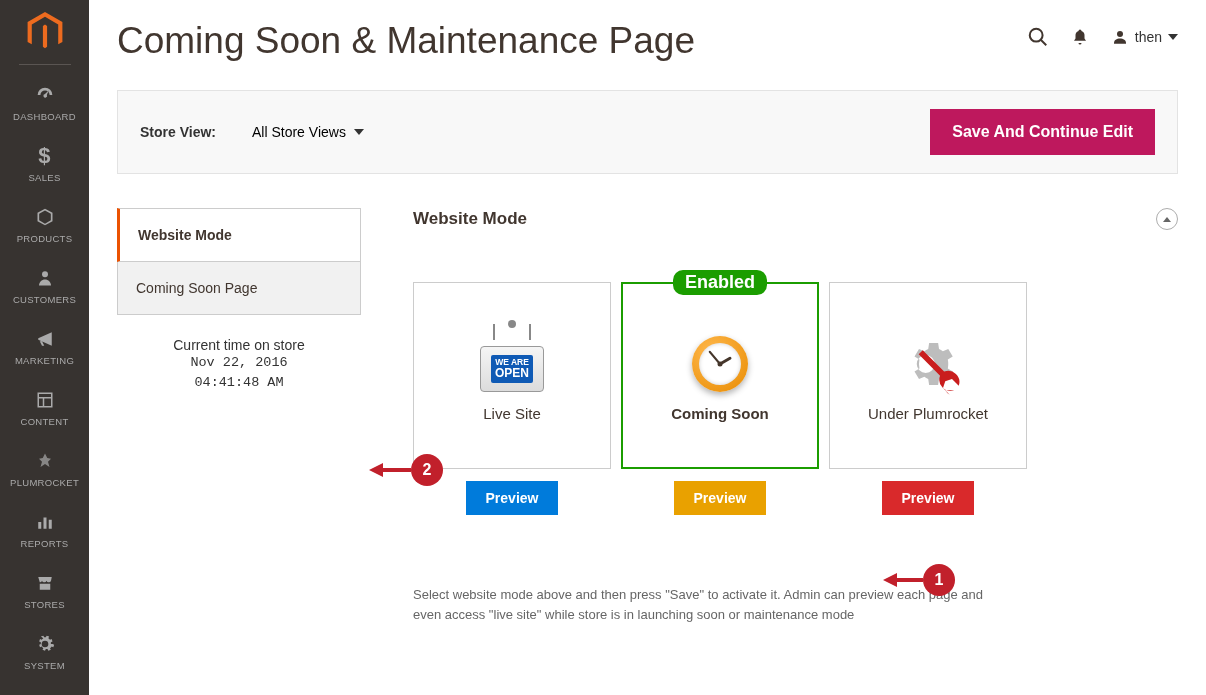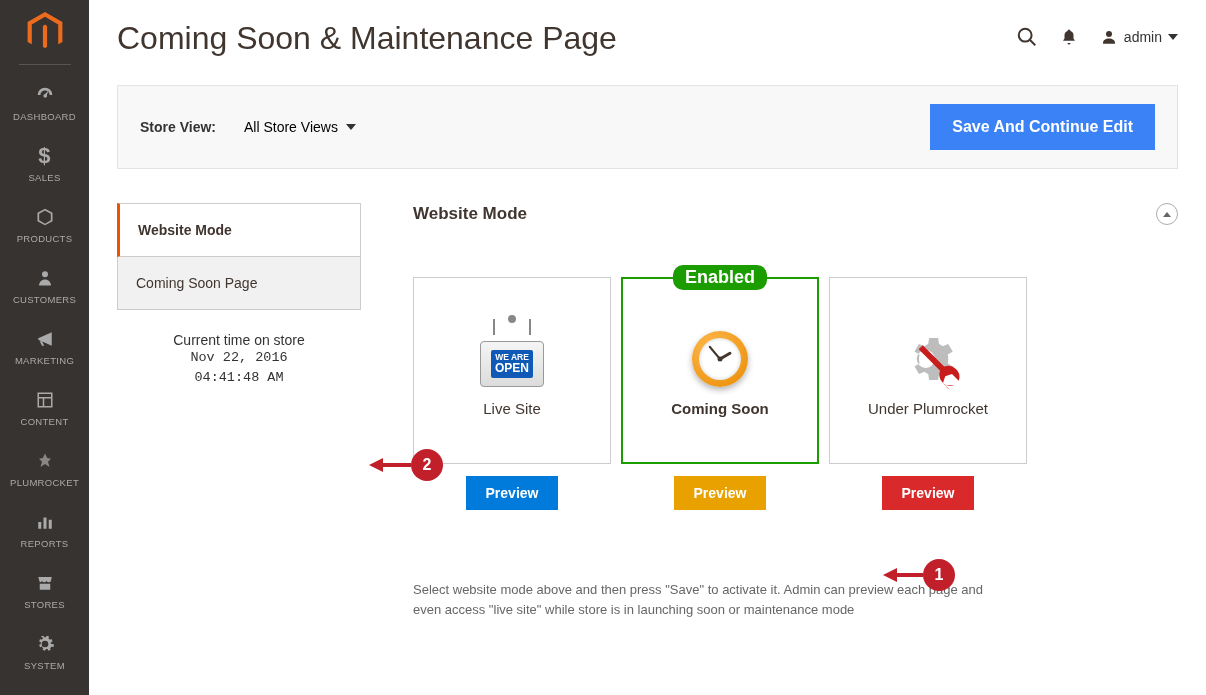--- a/index.html
+++ b/index.html
@@ -12,32 +12,32 @@
     .sidebar-divider { width: 52px; height: 1px; background: #5a5552; margin: 4px 0 8px; }
     .nav-item { display: flex; flex-direction: column; align-items: center; padding: 10px 4px 12px; color: #aaa; font-size: 9.5px; text-transform: uppercase; cursor: pointer; width: 100%; letter-spacing: 0.3px; }
     .nav-item .nav-icon { font-size: 20px; margin-bottom: 4px; height: 24px; display: flex; align-items: center; justify-content: center; }
     .nav-item .nav-label {}
     
     
     .main { flex: 1; display: flex; flex-direction: column; height: 695px; overflow: hidden; }
     
     
     .header { padding: 20px 28px 0 28px; display: flex; justify-content: space-between; align-items: flex-start; }
-    .page-title { font-size: 32px; font-weight: 400; color: #41362f; }
+    .page-title { font-size: 37px; font-weight: 400; color: #41362f; }
     .header-actions { display: flex; align-items: center; gap: 22px; margin-top: 6px; }
     .icon-btn { background: none; border: none; cursor: pointer; display: flex; align-items: center; color: #41362f; }
     .user-menu { display: flex; align-items: center; gap: 6px; font-size: 14px; cursor: pointer; }
     
     
     .storebar { margin: 28px 28px 0 28px; background: #f8f8f8; border: 1px solid #e3e3e3; padding: 18px 22px; display: flex; justify-content: space-between; align-items: center; }
-    .storebar-left { display: flex; align-items: center; gap: 28px; font-size: 14px; }
+    .storebar-left { display: flex; align-items: center; gap: 36px; font-size: 14px; }
     .storebar-label { font-weight: 700; }
     .storeview-select { display: flex; align-items: center; gap: 8px; cursor: pointer; color: #000000; }
     .triangle-down { width: 0; height: 0; border-left: 5px solid transparent; border-right: 5px solid transparent; border-top: 6px solid #333; }
-    .save-btn { background: #3b82f6; color: #fff; border: none; padding: 14px 22px; font-size: 16px; font-weight: 600; cursor: pointer; }
+    .save-btn { background: #be185d; color: #fff; border: none; padding: 14px 22px; font-size: 16px; font-weight: 600; cursor: pointer; }
     
     
     .content { display: flex; padding: 34px 28px 0 28px; gap: 52px; flex: 1; position: relative; }
     
     
     .tabs { width: 244px; }
     .tab { border: 1px solid #ccc; border-top: none; padding: 18px 18px; font-size: 14px; color: #41362f; background: #f1f1f1; cursor: pointer; position: relative; }
     .tab:first-of-type { border-top: 1px solid #ccc; }
     .tab.active { background: #fff; border-left: 3px solid #eb5202; font-weight: 600; }
     .tabs-footer { padding: 22px 10px; text-align: center; font-size: 14px; color: #333; }
@@ -206,21 +206,21 @@
       <button class="icon-btn">
         <svg width="18" height="20" viewBox="0 0 24 24" fill="#41362f">
             <path d="M12 2a2 2 0 0 1 2 2 6 6 0 0 1 4 6v4l2 3H4l2-3v-4a6 6 0 0 1 4-6 2 2 0 0 1 2-2zm-2 18a2 2 0 0 0 4 0h-4z"></path>
           </svg>
       </button>
       <div class="user-menu">
         <svg width="18" height="18" viewBox="0 0 24 24" fill="#41362f">
             <circle cx="12" cy="8" r="4"></circle>
             <path d="M4 20c0-4 3.6-6 8-6s8 2 8 6v1H4v-1z"></path>
           </svg>
-        <span>admin</span>
+        <span>then</span>
         <span class="triangle-down"></span>
       </div>
     </div>
   </div>
 
   <div class="storebar">
     <div class="storebar-left">
       <span class="storebar-label">Store View:</span>
       <div class="storeview-select">
         <span>All Store Views</span>

